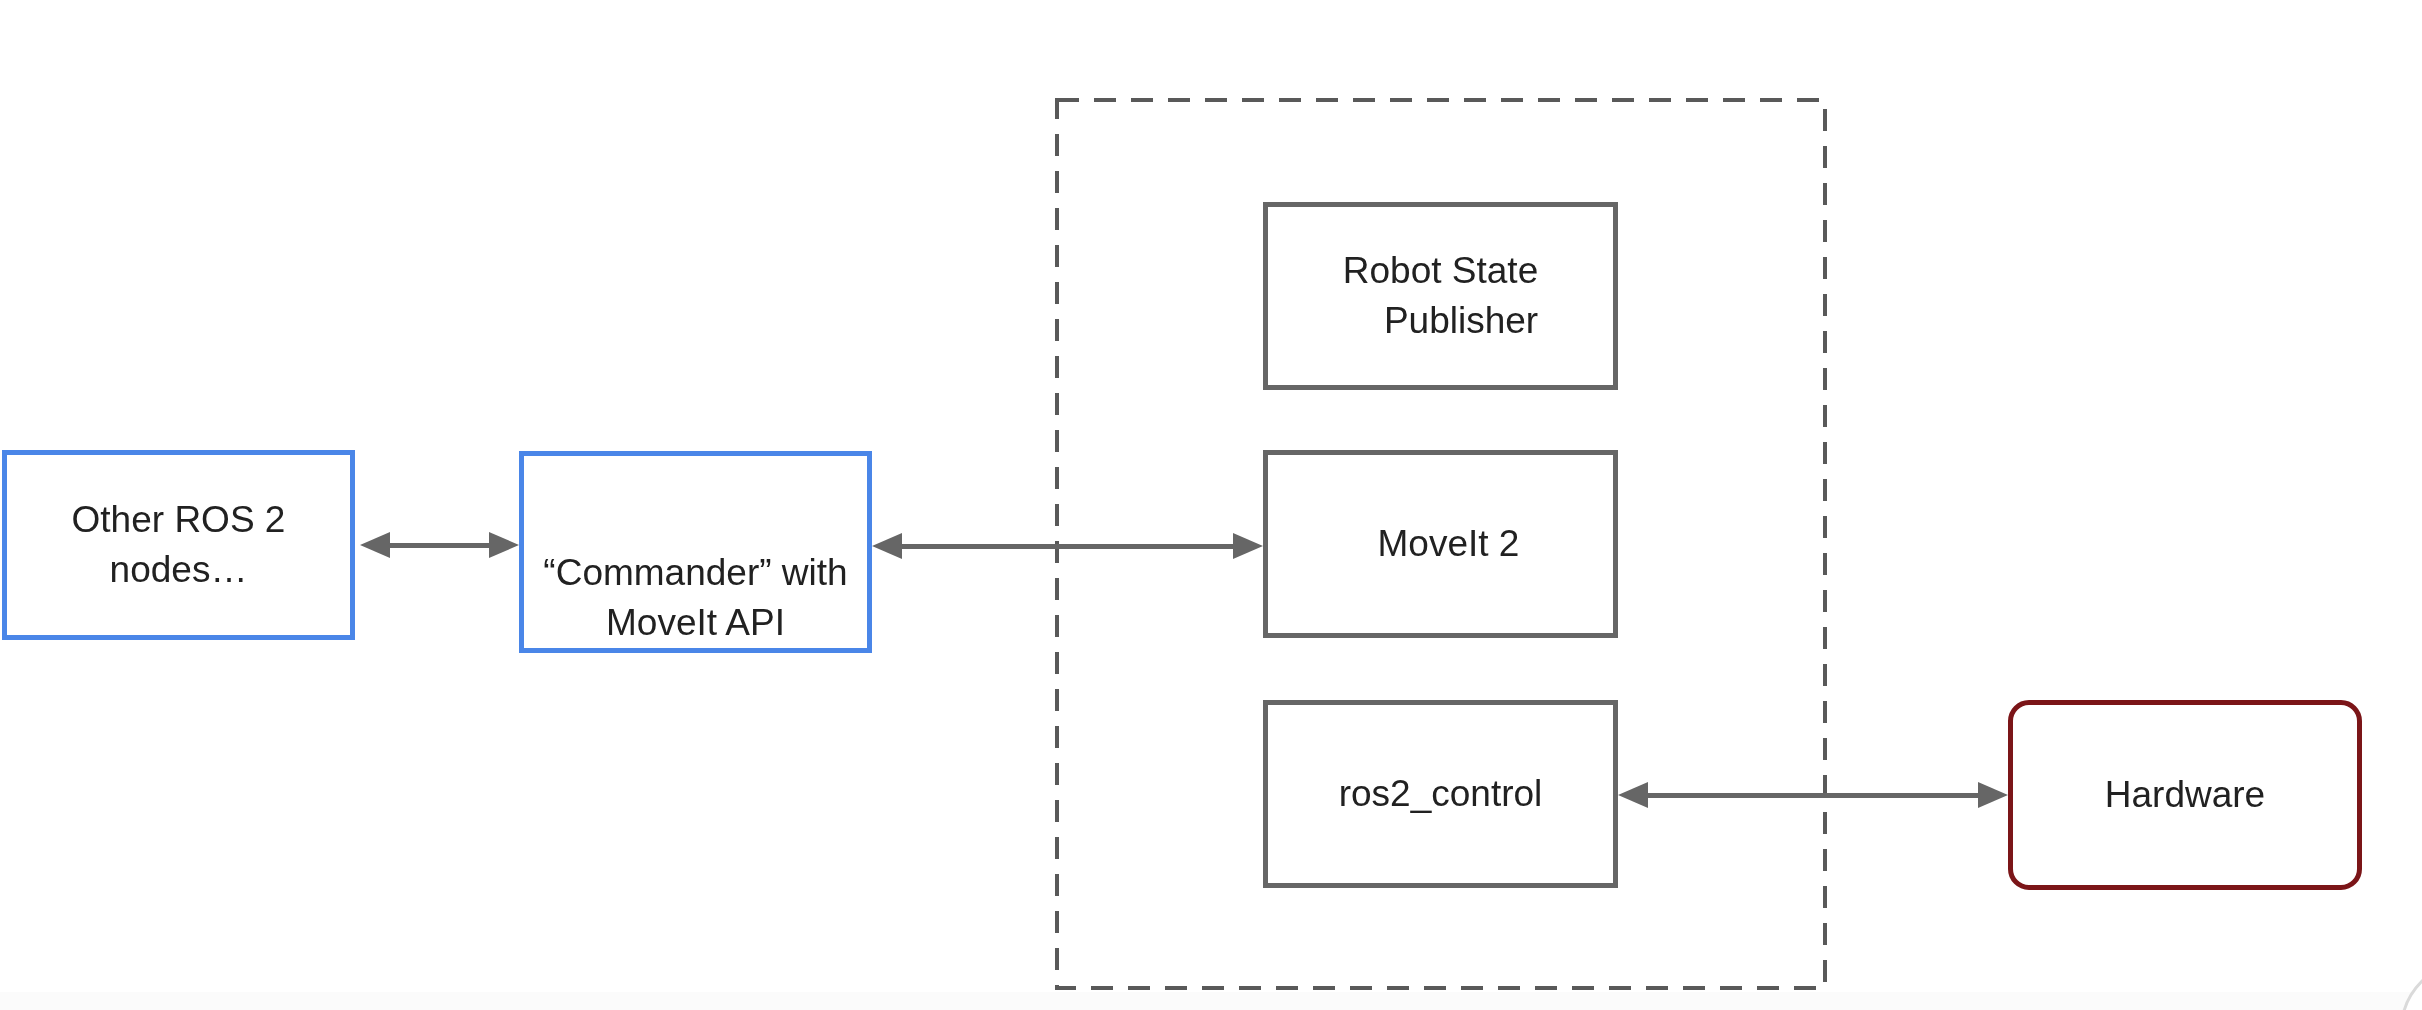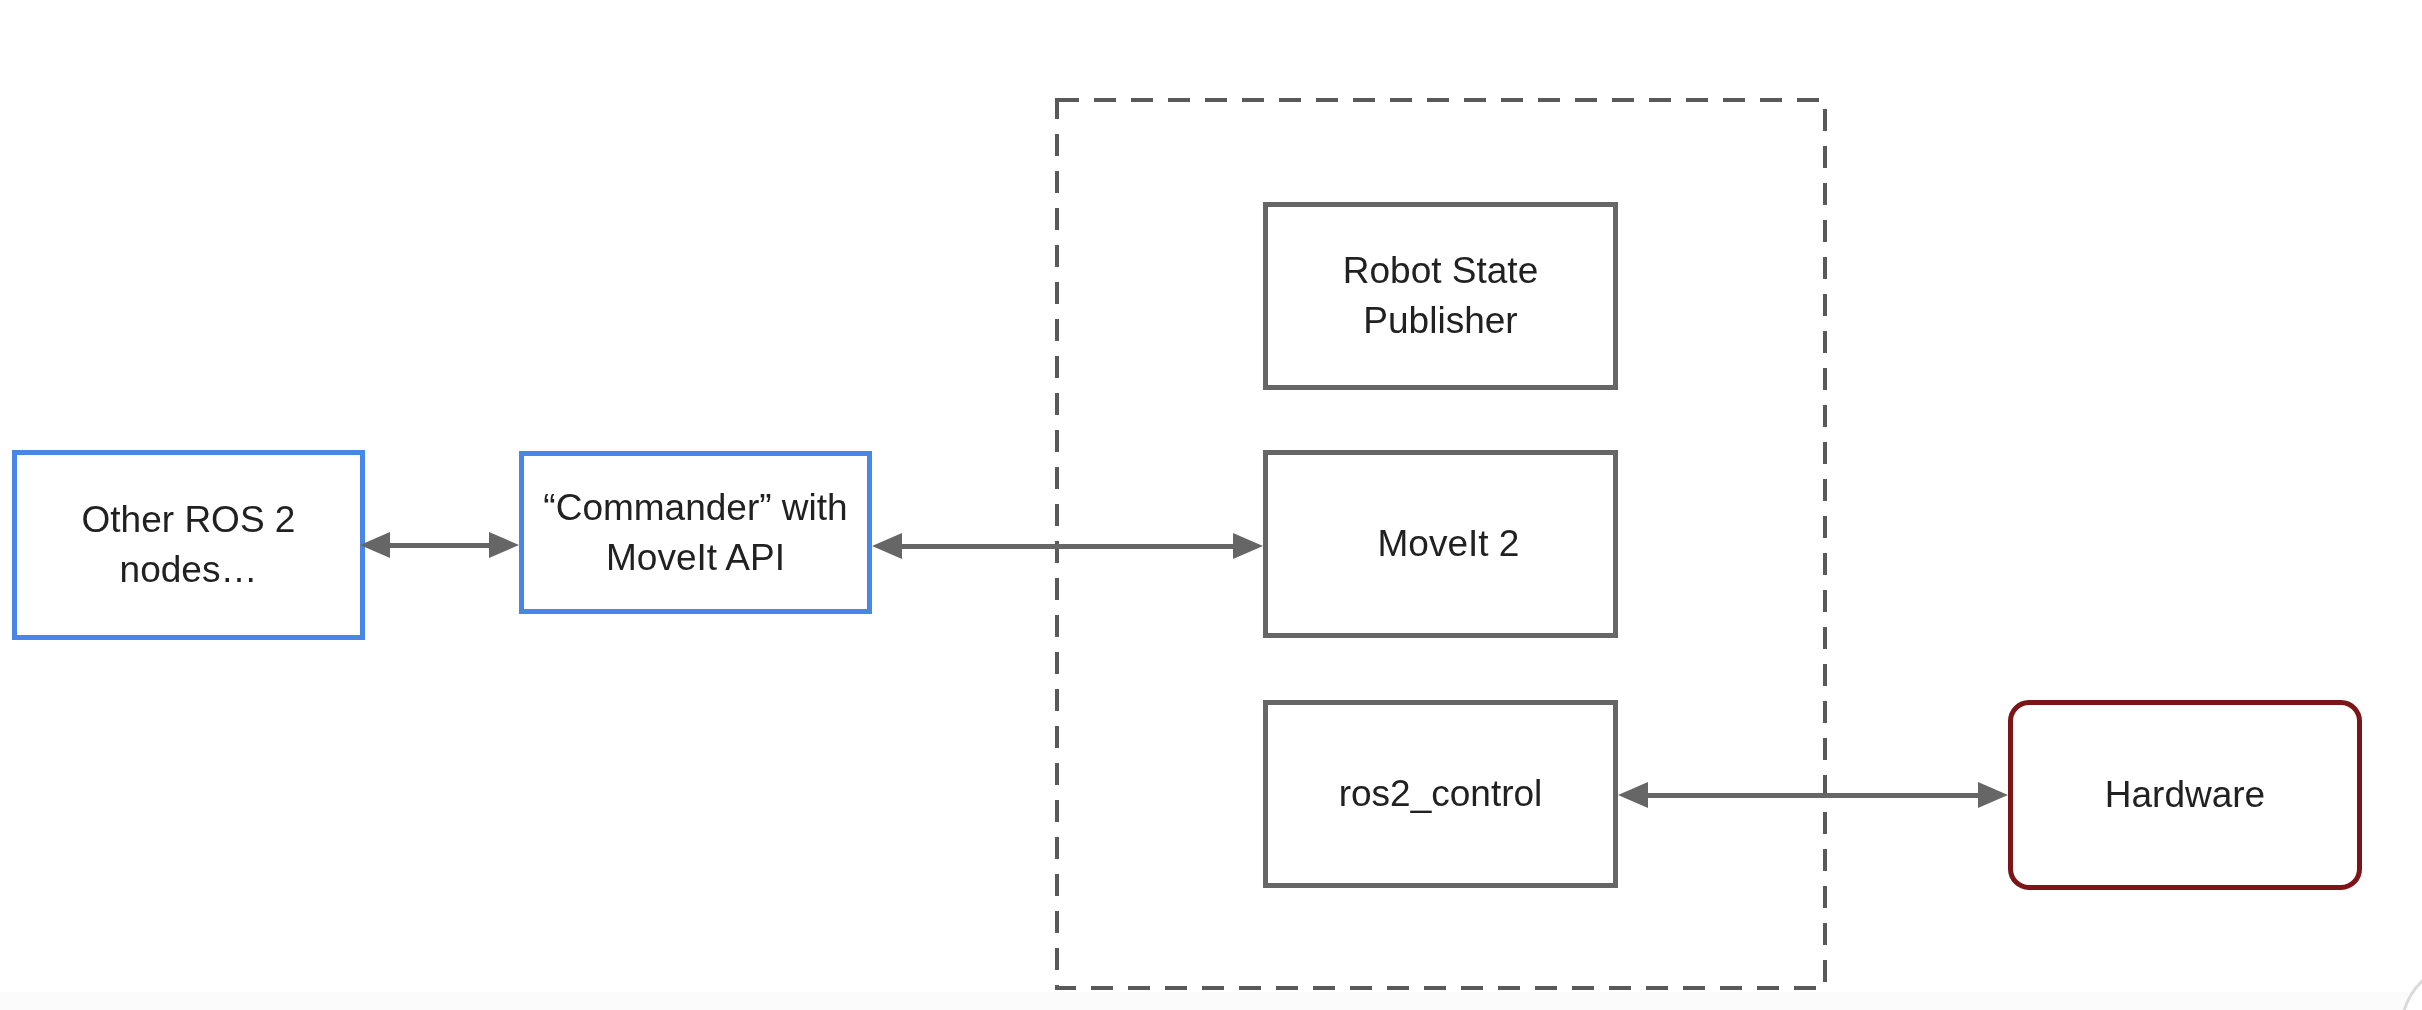--- a/index.html
+++ b/index.html
@@ -28,23 +28,23 @@
   .node .label {
     white-space: pre-line;
     font-size: 37px;
     line-height: 1.35;
     color: #212121;
   }
   .border-blue { border: 5px solid #4a86e8; }
   .border-gray { border: 5px solid #666666; }
   .border-darkred { border: 5px solid #7b1518; }
 
-  #node-other      { left: 12px;    top: 450px; width: 353px; height: 190px; }
-  #node-commander  { left: 519px;  top: 451px; width: 353px; height: 163px; }
-  #node-rsp        { left: 1263px; top: 202px; width: 355px; height: 188px; }
+  #node-other      { left: 2px;    top: 450px; width: 353px; height: 190px; }
+  #node-commander  { left: 519px;  top: 451px; width: 353px; height: 202px; align-items: flex-end; }
+  #node-rsp        { left: 1263px; top: 202px; width: 355px; height: 188px; text-align: right; }
   #node-moveit     { left: 1263px; top: 450px; width: 355px; height: 188px; padding-left: 16px; }
   #node-ros2ctl    { left: 1263px; top: 700px; width: 355px; height: 188px; }
   #node-hardware   { left: 2008px; top: 700px; width: 354px; height: 190px; border-radius: 21px; }
 
   #dashed-group {
     position: absolute;
     left: 1055px;
     top: 98px;
     z-index: 1;
   }

